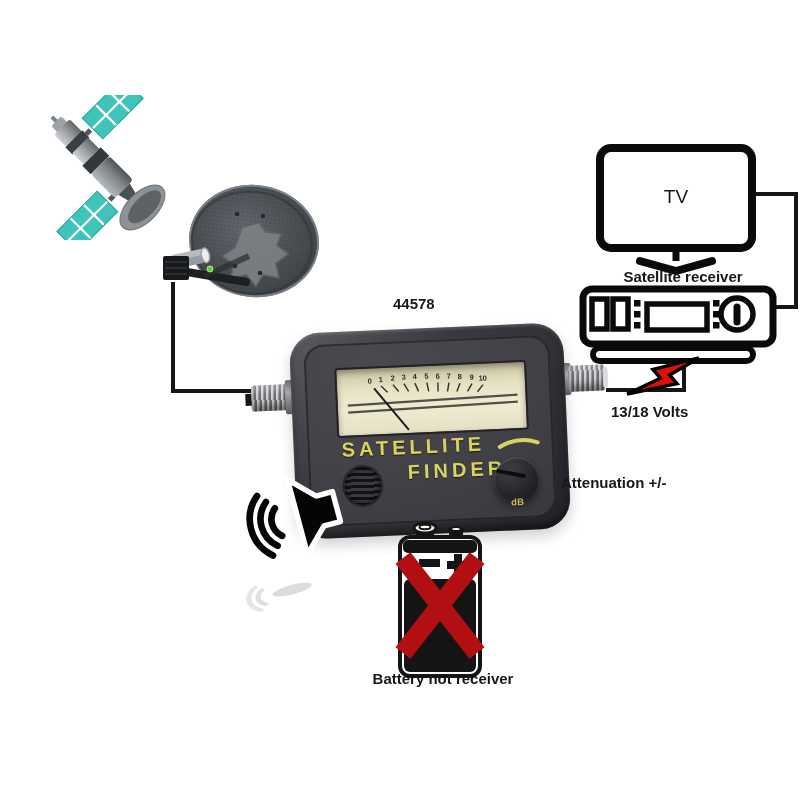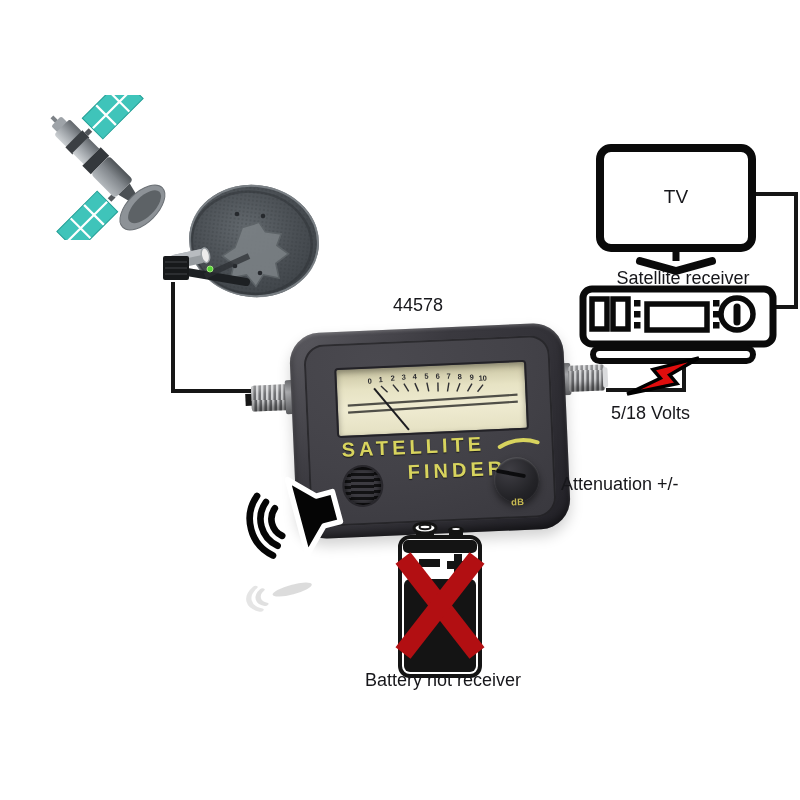--- a/index.html
+++ b/index.html
@@ -1,19 +1,19 @@
 <!DOCTYPE html>
 <html><head>
 <meta charset="utf-8">
 <style>
   html,body{margin:0;padding:0;background:#fff;}
   .stage{position:relative;width:800px;height:800px;background:#ffffff;overflow:hidden;
          font-family:"Liberation Sans",sans-serif;margin-left:25px;}
   .abs{position:absolute;}
-  .lbl{position:absolute;font-size:18px;line-height:1.2;color:#17171b;white-space:nowrap;}
+  .lbl{position:absolute;font-size:15px;line-height:1.2;color:#17171b;white-space:nowrap;font-weight:bold;}
   .lbl.center{text-align:center;}
   svg text{font-family:"Liberation Sans",sans-serif;}
 
   
   .finder{position:absolute;left:268px;top:328px;width:274px;height:206px;
           transform:rotate(-2.5deg);z-index:4;}
   .finder-body{position:absolute;inset:0;border-radius:30px;
           background:linear-gradient(135deg,#5c5b61 0%,#3a393f 35%,#2d2c32 75%,#232228 100%);
           box-shadow:inset 0 2px 3px rgba(255,255,255,.18), inset 0 -5px 9px rgba(0,0,0,.5),
                      0 7px 14px rgba(0,0,0,.18);}
@@ -260,17 +260,17 @@
     </g>
     <rect x="21" y="65" width="72" height="93" rx="6" fill="#141414"></rect>
     <g stroke="#b20f12" stroke-width="19">
       <line x1="20" y1="44" x2="94" y2="139"></line>
       <line x1="94" y1="44" x2="20" y2="139"></line>
     </g>
   </svg>
 
   <div class="lbl" style="left:368px;top:295px;z-index:6">44578</div>
   <div class="lbl center" style="left:558px;top:268px;width:200px;z-index:6">Satellite receiver</div>
-  <div class="lbl" style="left:586px;top:403px;z-index:6">5/18 Volts</div>
+  <div class="lbl" style="left:586px;top:403px;z-index:6">13/18 Volts</div>
   <div class="lbl" style="left:536px;top:474px;z-index:6">Attenuation +/-</div>
   <div class="lbl center" style="left:338px;top:670px;width:160px;z-index:6">Battery not receiver</div>
 
 </div>
 
 </body></html>

